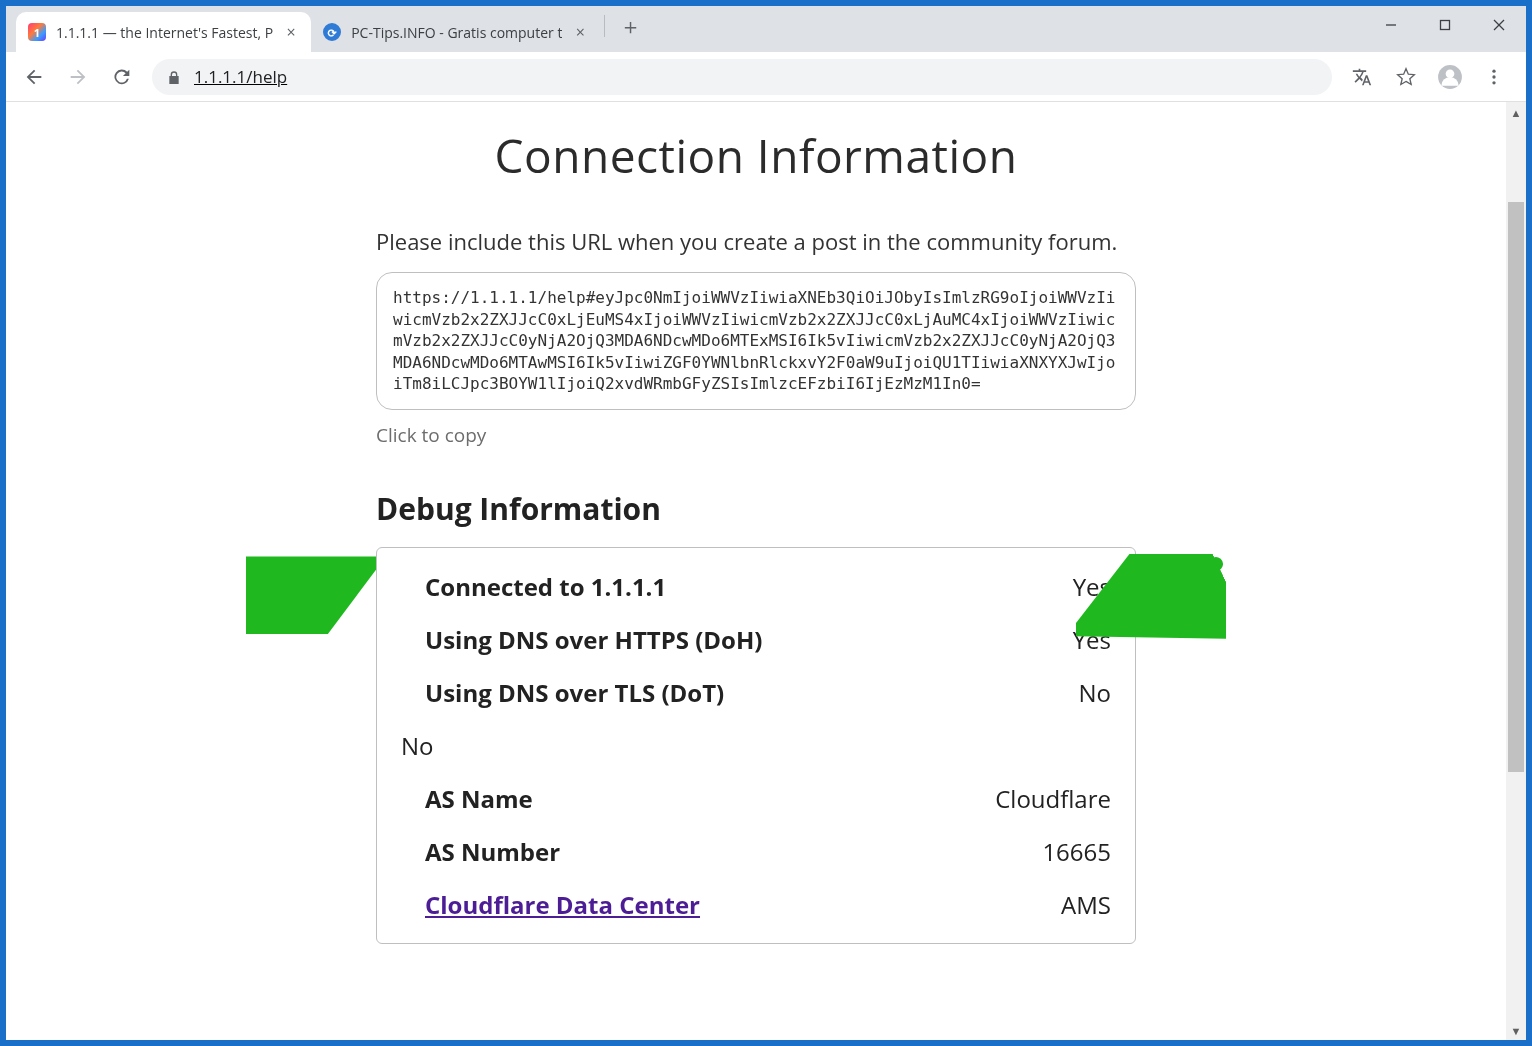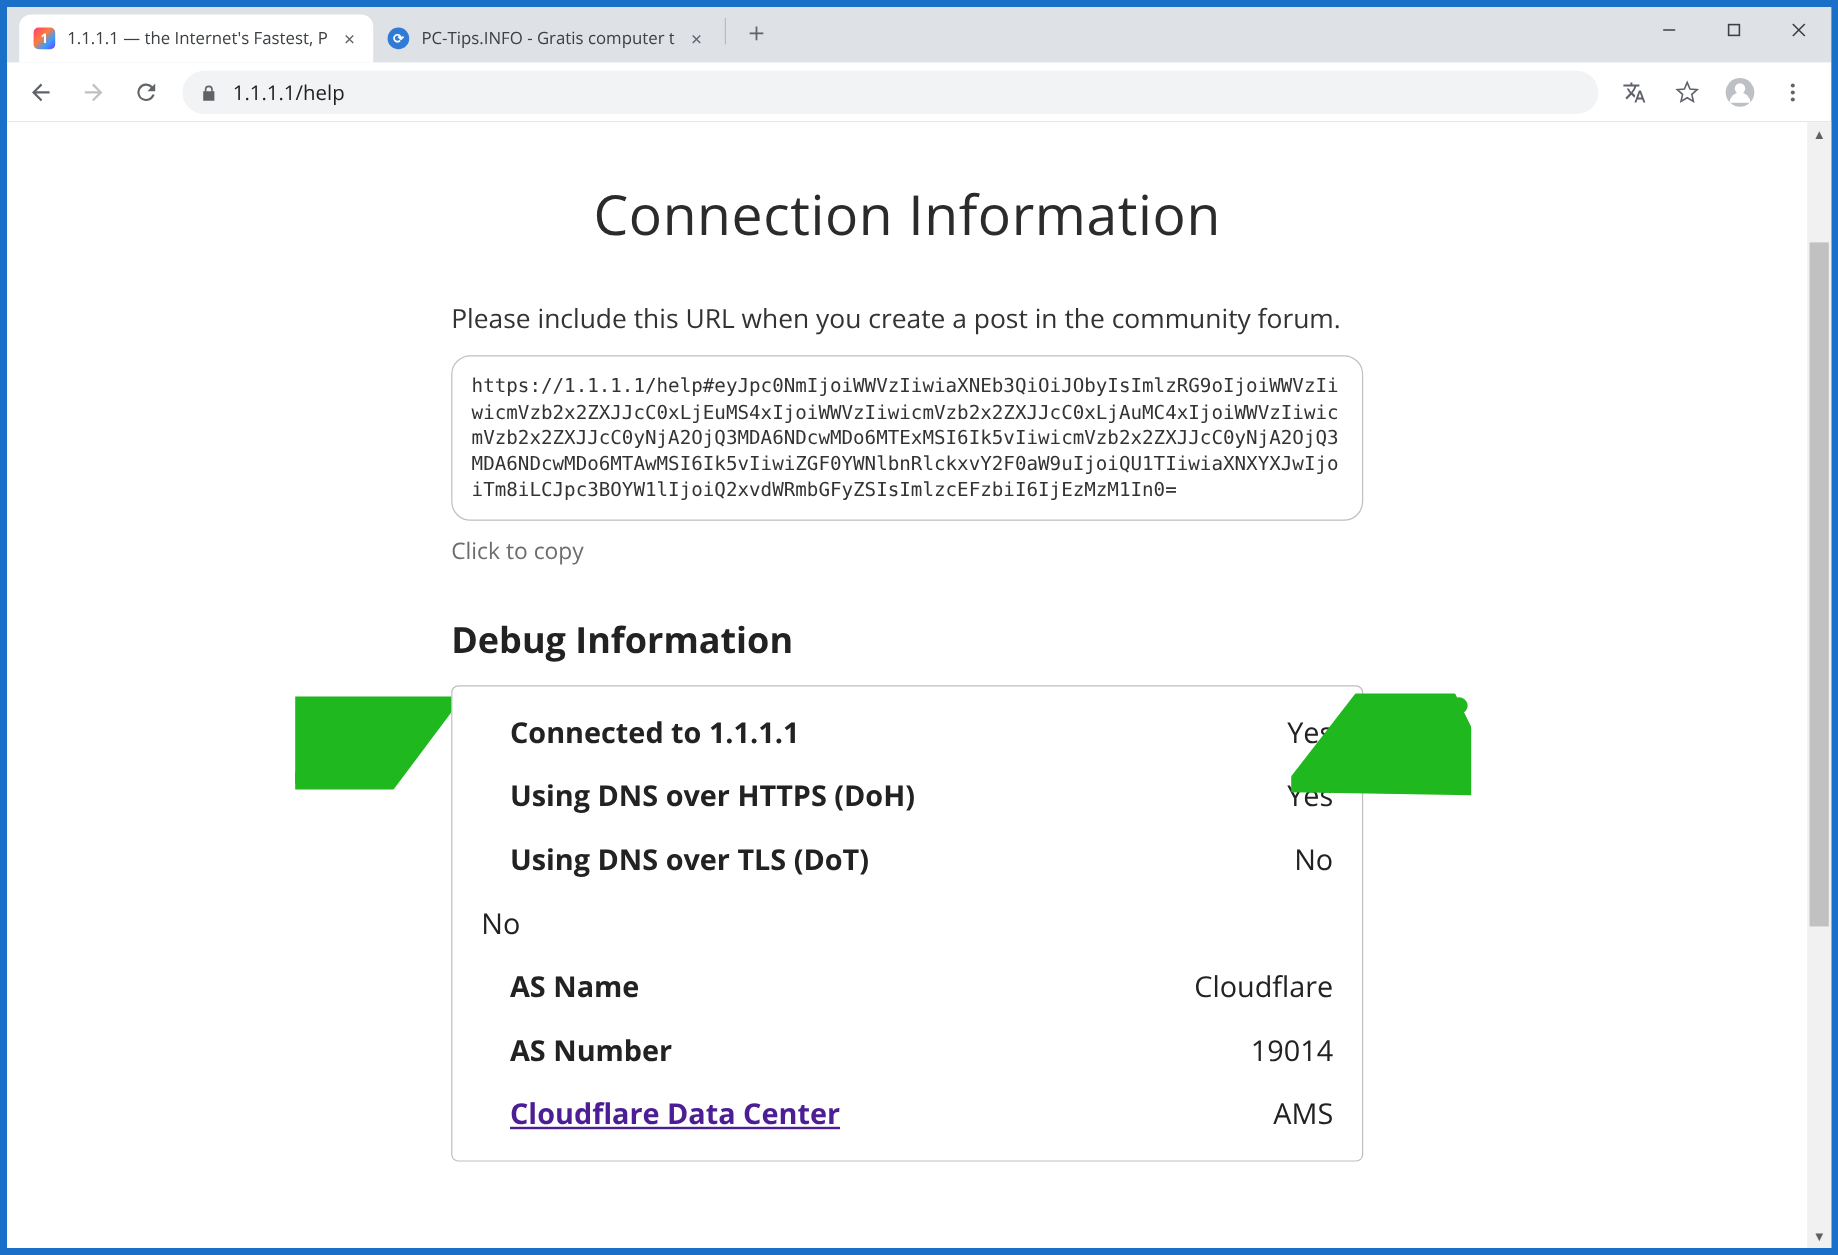--- a/index.html
+++ b/index.html
@@ -45,21 +45,21 @@
     .fav-pctips {
       width:18px; height:18px; border-radius:50%;
       background:#2f7bd6; display:flex; align-items:center; justify-content:center;
       border:2px solid #2f7bd6;
     }
     .fav-pctips span { color:#fff; font-size:11px; font-weight:700; }
 
     
     .toolbar {
       height: 50px; background:#fff; display:flex; align-items:center;
-      padding: 0 8px; gap: 4px; border-bottom:1px solid #e0e0e0;
+      padding: 0 8px; gap: 4px; border-bottom:1px solid #e0e0e0;text-decoration:underline;
     }
     .nav-btn { width:40px; height:40px; display:flex; align-items:center; justify-content:center; color:#5f6368; cursor:pointer; border-radius:50%; }
     .nav-btn.disabled { color:#bdc1c6; cursor:default; }
     .omnibox {
       flex:1; height:36px; background:#f1f3f4; border-radius:18px;
       display:flex; align-items:center; padding:0 14px; gap:12px; color:#5f6368;
       margin: 0 6px;
     }
     .lock { width:16px; height:16px; color:#5f6368; }
     .url-text { font-size:17px; color:#202124; }
@@ -70,21 +70,21 @@
     .viewport { flex:1; display:flex; background:#fff; }
     .page { flex:1; background:#fff; padding: 20px 0 0 0; overflow:hidden; }
     .scrollbar-gutter { width:20px; background:#f1f1f1; position:relative; }
     .scroll-up, .scroll-down { position:absolute; left:0; width:20px; height:20px; display:flex; align-items:center; justify-content:center; color:#606060; font-size:11px; cursor:pointer; }
     .scroll-up { top:0; }
     .scroll-down { bottom:0; }
     .scroll-thumb { position:absolute; left:2px; width:16px; top:100px; height:570px; background:#c1c1c1; border-radius:0; }
 
     
     .content { max-width: 760px; margin: 0 auto; color:#2a2a2a; position: relative; }
-    h1.page-title { font-size:46px; font-weight:400; text-align:center; color:#2b2b2b; margin: 26px 0 40px 0; letter-spacing:0.5px; }
+    h1.page-title { font-size:46px; font-weight:400; text-align:center; color:#2b2b2b; margin: 2px 0 40px 0; letter-spacing:0.5px; }
     .instruction { font-size:22px; color:#333; margin-bottom:16px; }
     .url-box {
       width:100%; border:1px solid #bfbfbf; border-radius:16px;
       padding:14px 16px; font-family: "Consolas","Menlo",monospace;
       font-size:16px; line-height:1.35; color:#333; word-break:break-all;
       background:#fff; margin-bottom:12px;
     }
     .click-copy { font-size:19px; color:#6d6d6d; margin-bottom:40px; }
     h2.debug-title { font-size:30px; font-weight:700; color:#222; margin-bottom:18px; }
     .debug-box { border:1px solid #bfbfbf; border-radius:6px; padding: 12px 0; }
@@ -228,21 +228,21 @@
               </div>
               <div class="debug-row">
                 <span class="value">No</span>
               </div>
               <div class="debug-row">
                 <span class="label">AS Name</span>
                 <span class="value">Cloudflare</span>
               </div>
               <div class="debug-row">
                 <span class="label">AS Number</span>
-                <span class="value">19014</span>
+                <span class="value">16665</span>
               </div>
               <div class="debug-row link">
                 <span class="label">Cloudflare Data Center</span>
                 <span class="value">AMS</span>
               </div>
             </div>
 
           <div class="arrow" style="left:-130px; top:430px;">
             <svg width="130" height="80" viewBox="0 0 130 80">
               <defs>

